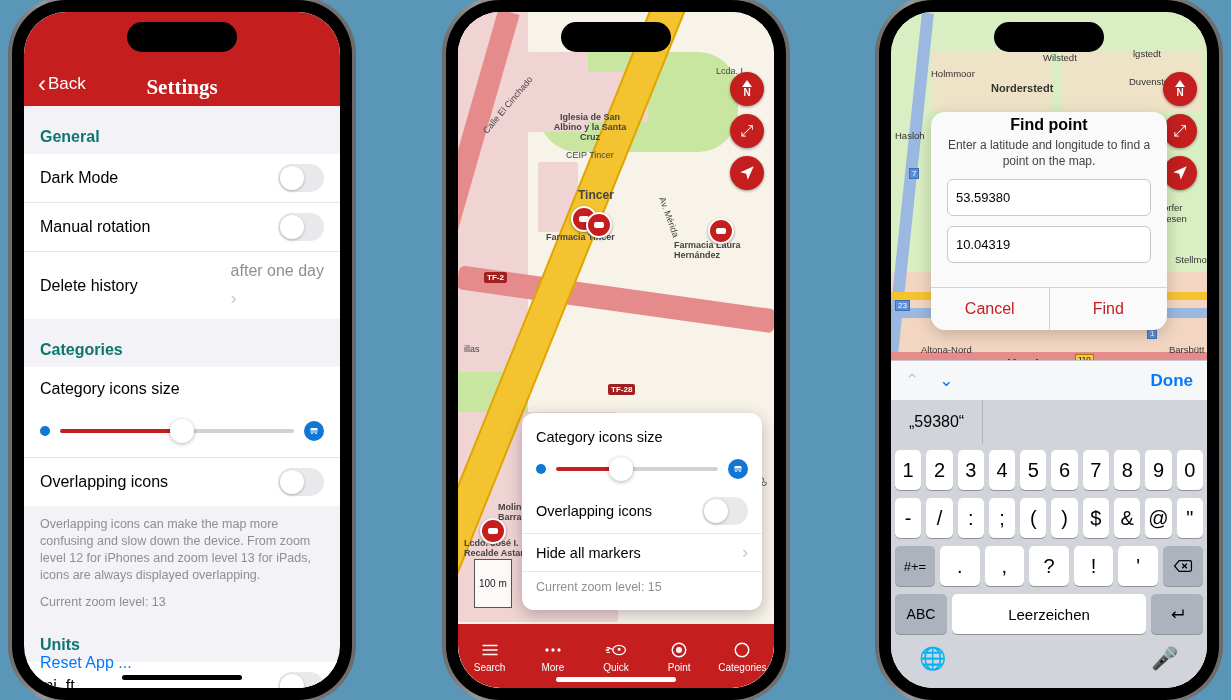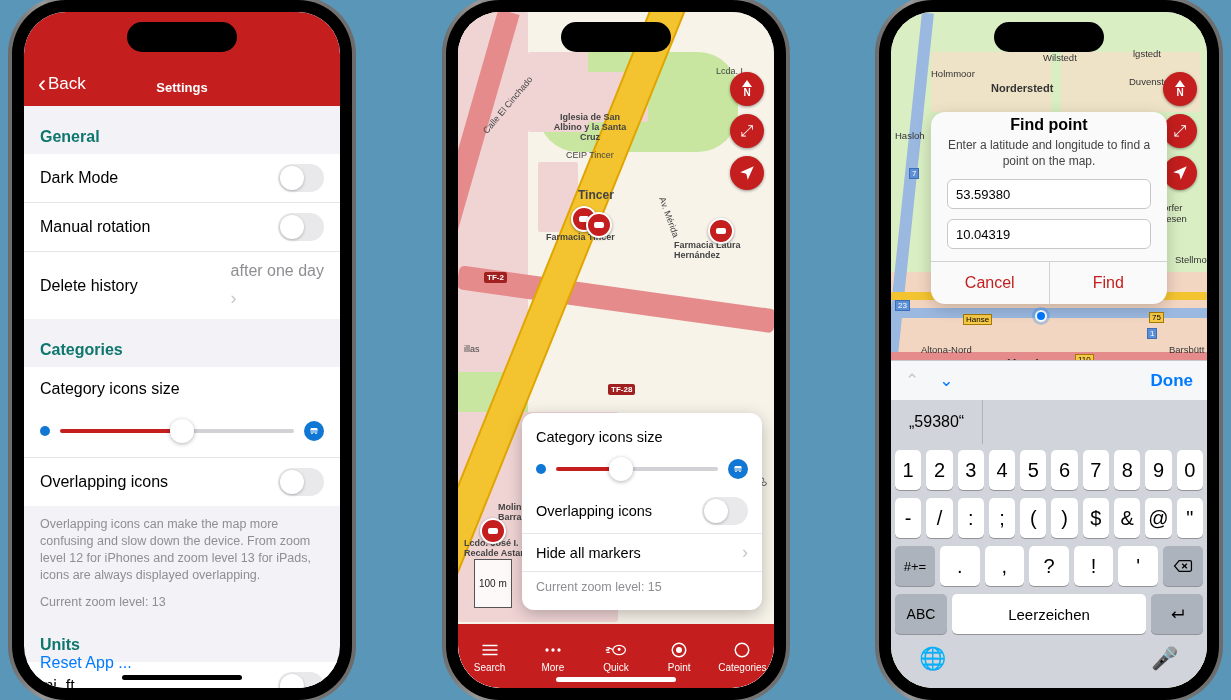--- a/index.html
+++ b/index.html
@@ -55,21 +55,21 @@
     color: #fff;
     height: 94px;
     position: relative;
     padding-top: 56px;
     display: flex;
     align-items: center;
     justify-content: center;
     border-top-left-radius: 42px;
     border-top-right-radius: 42px;
   }
-  .nav-title { font-size: 13px; font-weight: 600; }
+  .nav-title { font-size: 21px; font-weight: 600; font-family: Liberation Serif, serif; }
   .back-btn {
     position: absolute;
     left: 14px;
     top: 60px;
     display: flex;
     align-items: center;
     font-size: 17px;
     color: #fff;
   }
   .back-chev { font-size: 24px; margin-right: 2px; line-height: 1; }
@@ -213,25 +213,25 @@
     border: 2px solid #fff; box-shadow: 0 0 0 3px rgba(0,122,255,0.25);
   }
   .alert {
     position: absolute; left: 40px; right: 40px; top: 100px;
     background: #fafafa; border-radius: 14px; box-shadow: 0 4px 16px rgba(0,0,0,0.2);
     padding: 4px 16px 0 16px;
   }
   .alert-title { text-align: center; font-size: 16px; font-weight: 600; }
   .alert-msg { text-align: center; font-size: 12px; color: #444; margin-top: 4px; line-height: 1.3; }
   .alert-input {
-    width: 100%; height: 30px; margin-top: 10px; border: 0.5px solid #c7c7cc;
+    width: 100%; height: 37px; margin-top: 10px; border: 0.5px solid #c7c7cc;
     border-radius: 6px; padding: 0 8px; font-size: 13px; background: #fff;
   }
   .alert-btns {
-    display: flex; margin: 12px -16px 0 -16px; border-top: 0.5px solid #d1d1d6;
+    display: flex; margin: 24px -16px 0 -16px; border-top: 0.5px solid #d1d1d6;
   }
   .alert-btn {
     flex: 1; text-align: center; padding: 12px 0; font-size: 16px; color: #c41e1e; font-weight: 500;
   }
   .alert-btn + .alert-btn { border-left: 0.5px solid #d1d1d6; }
   
   .kb-accessory {
     position: absolute; left: 0; right: 0; bottom: 288px; height: 40px;
     background: #f6f7f9; border-top: 0.5px solid #c7c7cc;
     display: flex; align-items: center; justify-content: space-between; padding: 0 14px;

